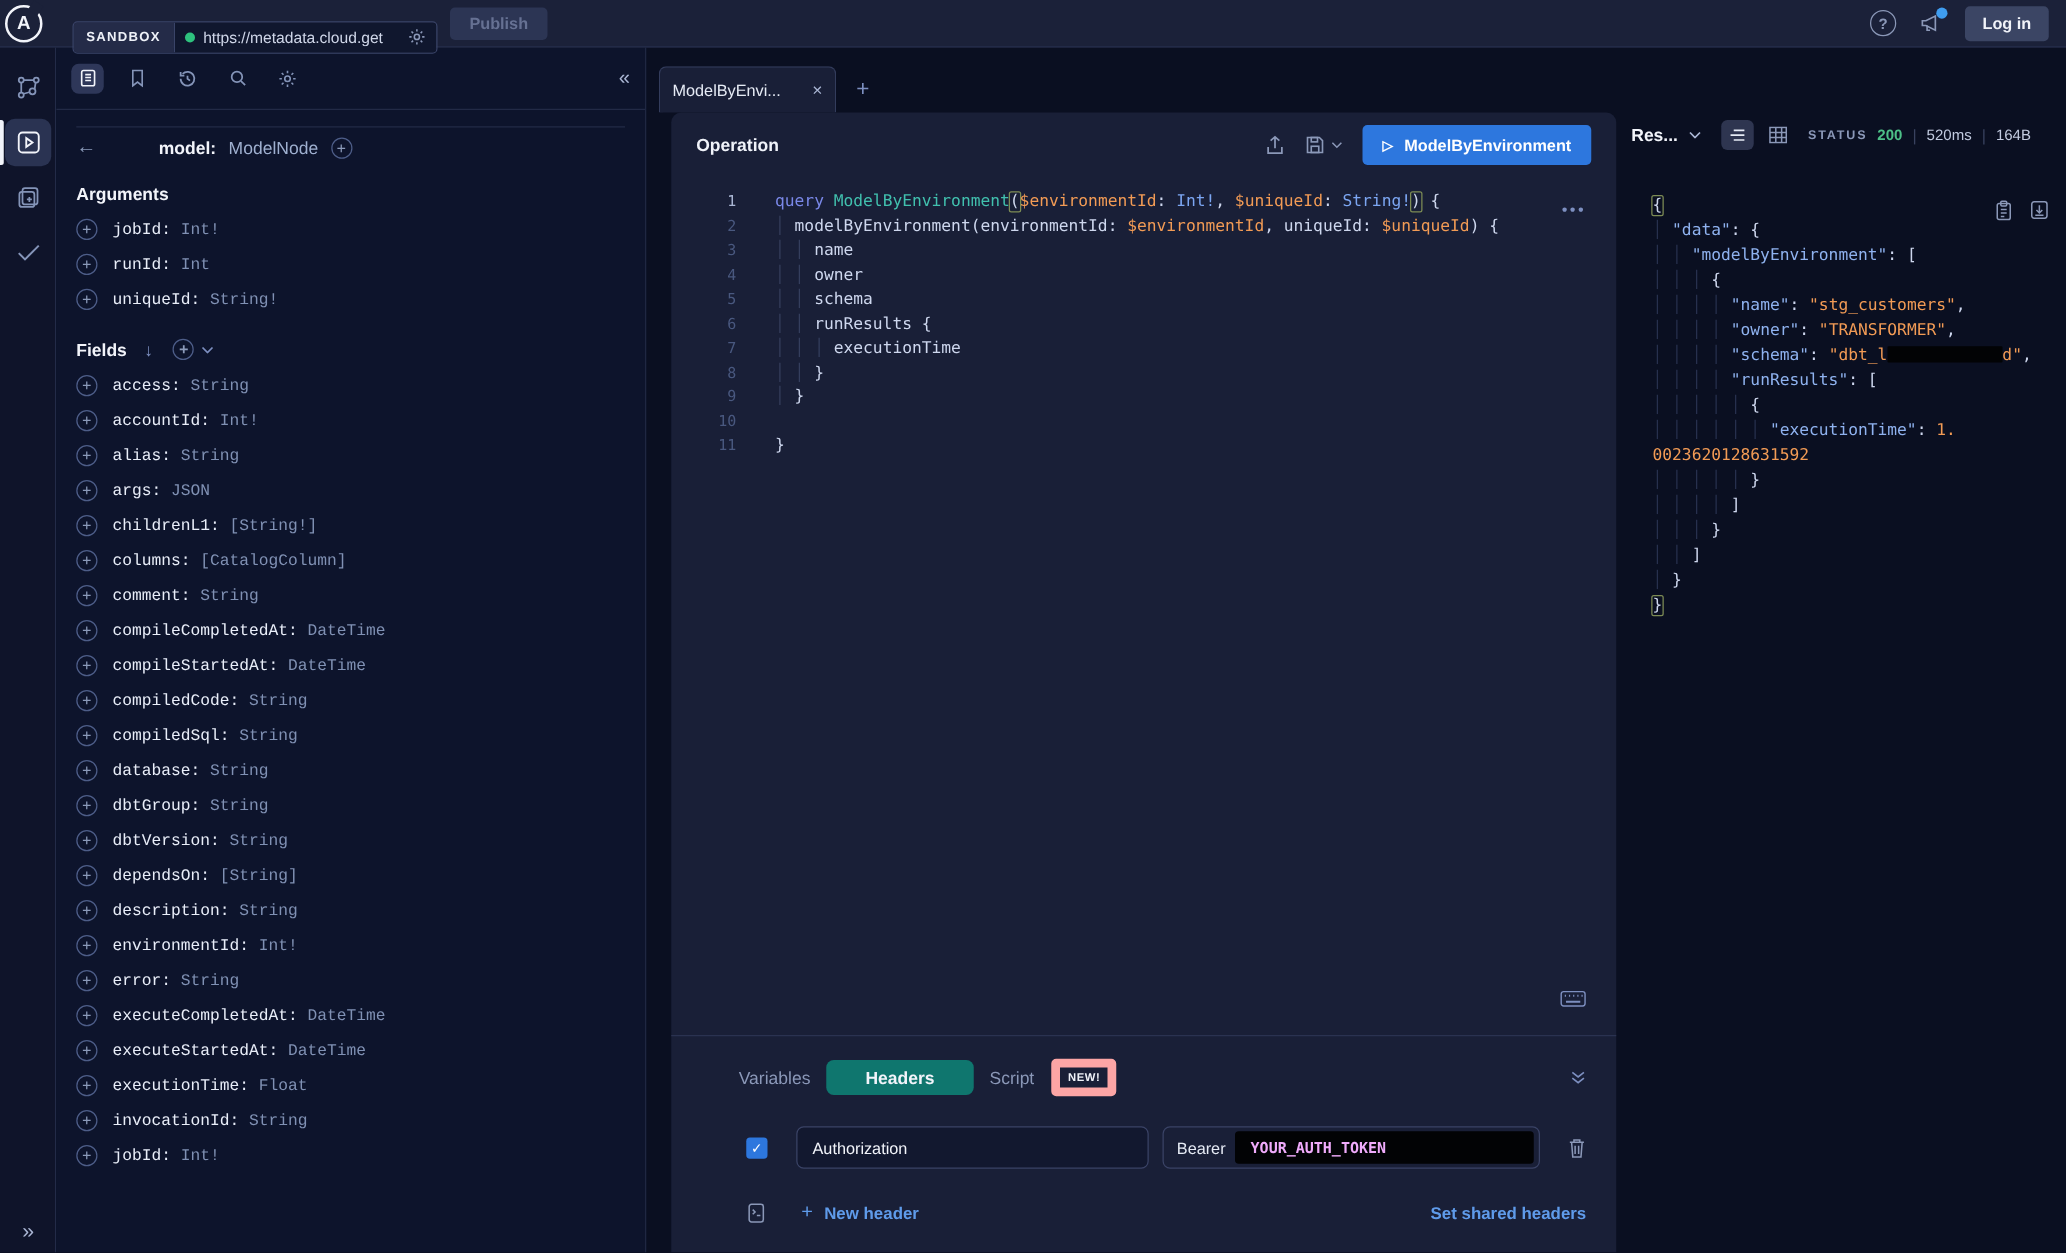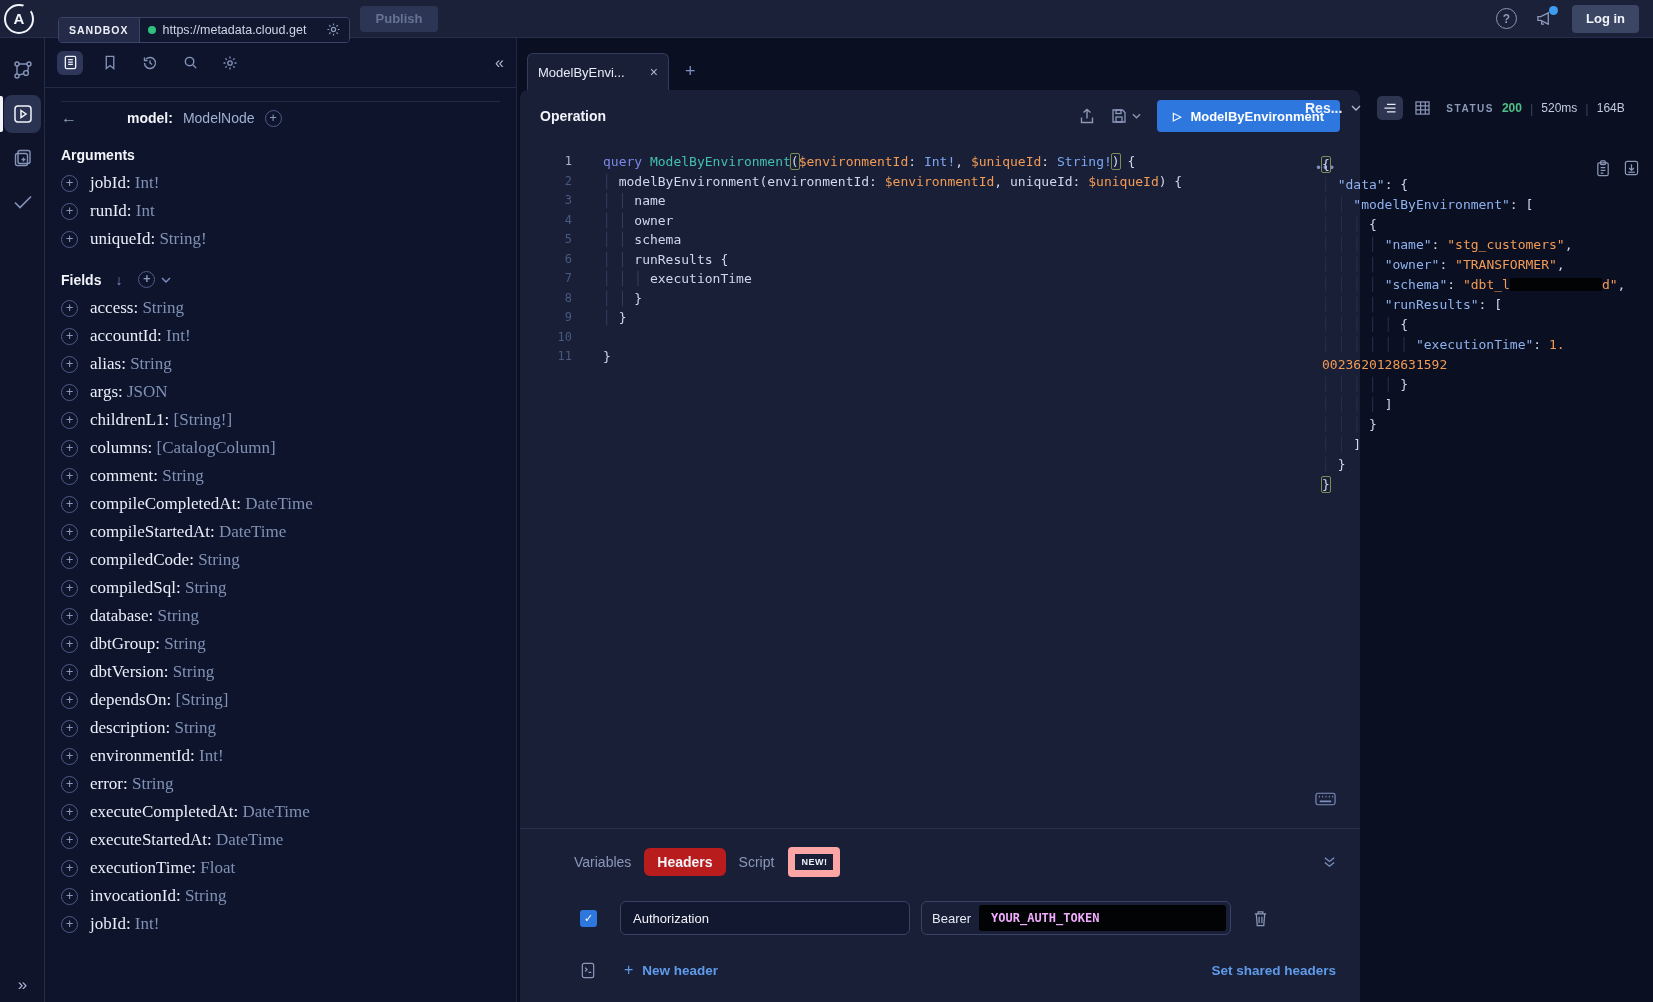--- a/index.html
+++ b/index.html
@@ -72,34 +72,34 @@
   .back-arrow { color:#8b9ab9; font-size:16px; width:20px; }
   #breadcrumb-row .b-label { font-size:14px; font-weight:bold; color:#f2f4fa;margin-left:36px; }
   #breadcrumb-row .b-type { font-size:14px; color:#9fb0d0; }
   .sec-title { margin-top:14px; margin-bottom:6px; font-size:14px; font-weight:bold; color:#f2f4fa;
     display:flex; align-items:center; gap:14px; }
   .sec-title .mini-ic { color:#7d8fc0; font-weight:normal; font-size:14px; }
   .doc-row { display:flex; align-items:center; height:28px; gap:12px; }
   .plus-circle { width:17px; height:17px; flex:none; border:1px solid #4d5d88; border-radius:50%;
     color:#8b9ab9; font-size:12px; line-height:15px; text-align:center;
     font-family:"DejaVu Sans Mono", monospace; }
-  .mono-label { font-family:Liberation Serif, serif; font-size:17px; white-space:nowrap; }
+  .mono-label { font-family:Liberation Mono, monospace; font-size:13px; white-space:nowrap; }
   .fname { color:#e9eef9; }
   .ftype { color:#8091b4; }
 
   
   #main { position:absolute; left:517px; top:38px; width:766px; height:964px; }
   #tabbar { height:52px; display:flex; align-items:flex-end; padding-left:10px; }
   #tab { width:142px; height:37px; background:#191f37; border:1px solid #333c5c; border-bottom:none;
     border-radius:6px 6px 0 0; display:flex; align-items:center; padding:0 10px; gap:8px; }
   #tab .tab-title { font-size:13px; color:#e6ebf5; white-space:nowrap; overflow:hidden; flex:1; }
   #tab .tab-close { color:#aab6d4; font-size:14px; }
   #new-tab { margin-left:16px; margin-bottom:8px; color:#7d8fc0; font-size:18px; }
 
-  #card { position:absolute; left:3px; top:52px; width:840px; height:912px;
+  #card { position:absolute; left:20px; top:52px; width:756px; height:912px;
     background:#191f37; border-radius:8px 8px 0 0; }
   #op-header { height:52px; display:flex; align-items:center; padding:0 20px; }
   #op-title { font-size:14px; font-weight:bold; color:#f0f3fa; }
   #op-actions { margin-left:auto; display:flex; align-items:center; gap:16px; color:#8b98b8; }
   .save-group { display:flex; align-items:center; gap:5px; }
   #run-btn { height:32px; padding:0 16px; border-radius:4px; background:#2d77de; color:#fff;
     font-size:13px; font-weight:bold; display:flex; align-items:center; gap:9px; }
   #run-btn .play { font-size:11px; }
   #kebab { position:absolute; right:24px; top:70px; color:#7d8fc0; font-size:13px; letter-spacing:2px; }
   #keyboard-ic { position:absolute; right:24px; top:702px; color:#7d8fc0; }
@@ -122,22 +122,22 @@
   .tk-red { display:inline-block; width:92px; height:13px; background:#020305;
     vertical-align:-2px; border-radius:1px; }
   .guide-ed { color:#343e5d; }
   .guide-rs { color:#27304e; }
 
   
   #req-panel { position:absolute; left:0; top:738px; right:0; bottom:0;
     border-top:1px solid #2a3250; }
   #req-tabs { display:flex; align-items:center; gap:26px; padding:18px 0 0 54px; }
   .req-tab { font-size:14px; color:#8b98b8; }
-  .req-tab.sel { color:#f2f4fa; font-weight:bold; background:#b91c1c; border-radius:6px;
-    padding:6px 13px; margin:-6px -13px; }
+  .req-tab.sel { color:#f2f4fa; font-weight:bold; background:#0f766e; border-radius:6px;
+    padding:6px 31px; margin:-6px -13px; }
   .new-badge { border:7px solid #fca5a5; border-radius:4px; color:#eef1f8;
     font-size:9px; font-weight:bold; letter-spacing:0.5px; padding:3px 6px; margin-left:-12px; }
   #req-collapse { margin-left:auto; margin-right:24px; color:#7d8fc0; }
   #header-row { position:absolute; left:60px; top:72px; right:24px; display:flex; align-items:center; }
   .chk { width:17px; height:17px; border-radius:3px; background:#2d77de; color:#fff;
     font-size:11px; display:flex; align-items:center; justify-content:center; flex:none; }
   .key-input { margin-left:23px; width:290px; height:34px; background:#12182f;
     border:1px solid #3a4366; border-radius:6px; display:flex; align-items:center;
     padding:0 12px; font-size:13px; color:#f2f4fa; }
   .val-input { margin-left:11px; width:310px; height:34px;

